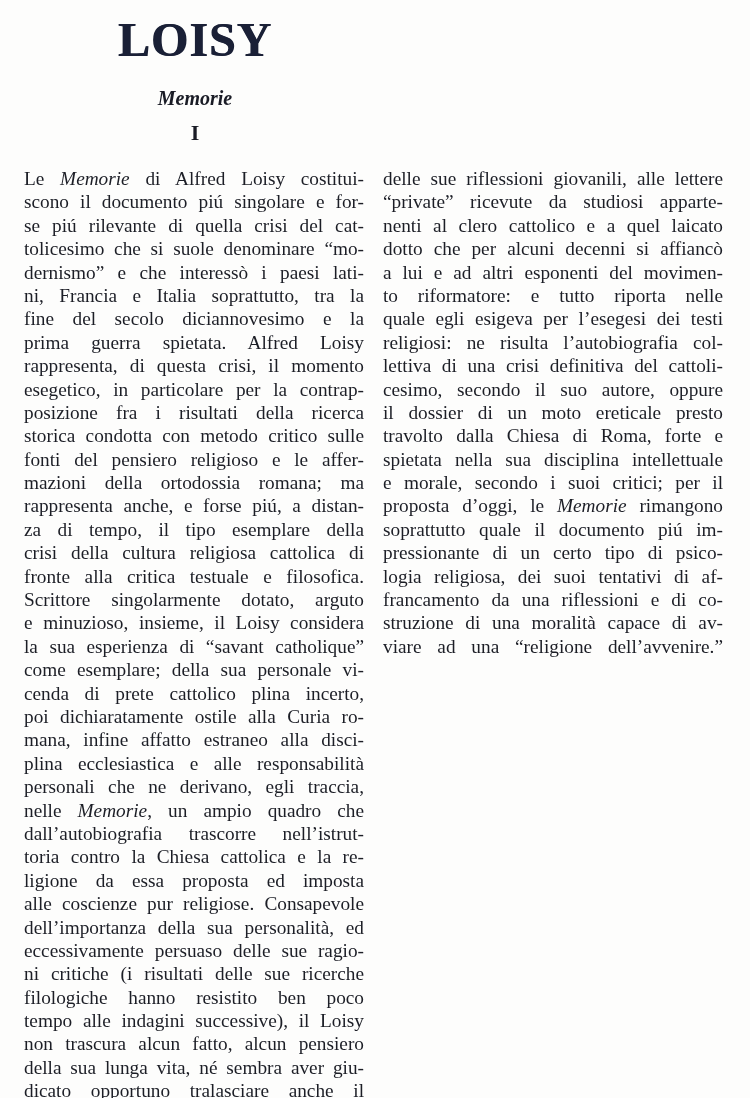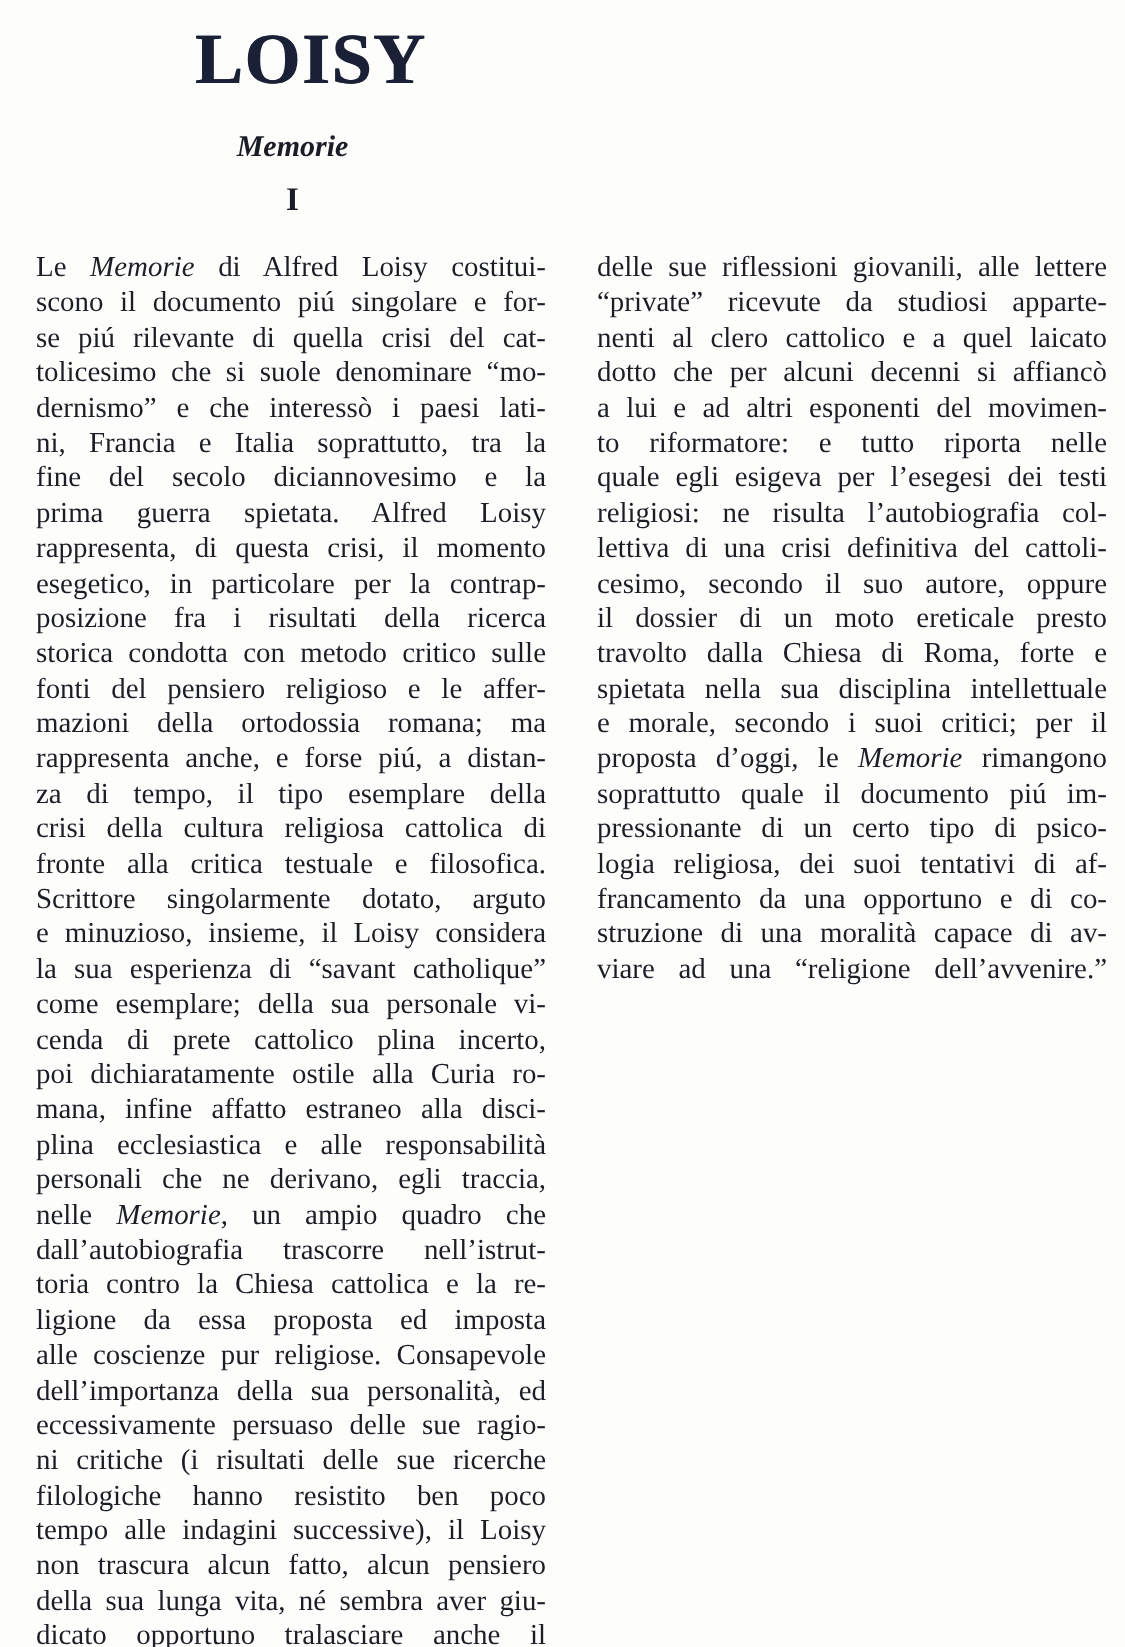--- a/index.html
+++ b/index.html
@@ -10,21 +10,21 @@
       width: 750px;
       height: 1098px;
       background: #fdfdfc;
       position: relative;
       overflow: hidden;
       font-family: "DejaVu Serif", "Liberation Serif", serif;
       color: #1c1e26;
     }
     .title {
       position: absolute;
-      left: 12px;
+      left: 0;
       width: 390px;
       top: 16px;
       text-align: center;
       font-family: "Liberation Serif", serif;
       font-weight: bold;
       font-size: 48px;
       line-height: 48px;
       letter-spacing: 1px;
       color: #1a2036;
       text-shadow: 0.6px 0 0 #1a2036;
@@ -56,21 +56,21 @@
     }
     .column {
       position: absolute;
       top: 167px;
       font-family: "Liberation Serif", serif;
       font-size: 19.3px;
       line-height: 23.4px;
       color: #1c1e26;
     }
     .col-left { left: 24px; width: 340px; }
-    .col-right { left: 383px; width: 340px; margin-left: 15px; }
+    .col-right { left: 383px; width: 340px; }
     .line {
       display: block;
       white-space: nowrap;
       text-align: justify;
       text-align-last: justify;
       height: 23.4px;
       overflow: visible;
     }
     em { font-style: italic; }
   </style>
@@ -135,16 +135,16 @@
     <span class="line"><span>lettiva di una crisi definitiva del cattoli-</span></span>
     <span class="line"><span>cesimo, secondo il suo autore, oppure</span></span>
     <span class="line"><span>il dossier di un moto ereticale presto</span></span>
     <span class="line"><span>travolto dalla Chiesa di Roma, forte e</span></span>
     <span class="line"><span>spietata nella sua disciplina intellettuale</span></span>
     <span class="line"><span>e morale, secondo i suoi critici; per il</span></span>
     <span class="line"><span>proposta d’oggi, le </span><em>Memorie</em><span> rimangono</span></span>
     <span class="line"><span>soprattutto quale il documento piú im-</span></span>
     <span class="line"><span>pressionante di un certo tipo di psico-</span></span>
     <span class="line"><span>logia religiosa, dei suoi tentativi di af-</span></span>
-    <span class="line"><span>francamento da una opportuno e di co-</span></span>
+    <span class="line"><span>francamento da una riflessioni e di co-</span></span>
     <span class="line"><span>struzione di una moralità capace di av-</span></span>
     <span class="line"><span>viare ad una “religione dell’avvenire.”</span></span>
   </div>
 
 </body></html>

